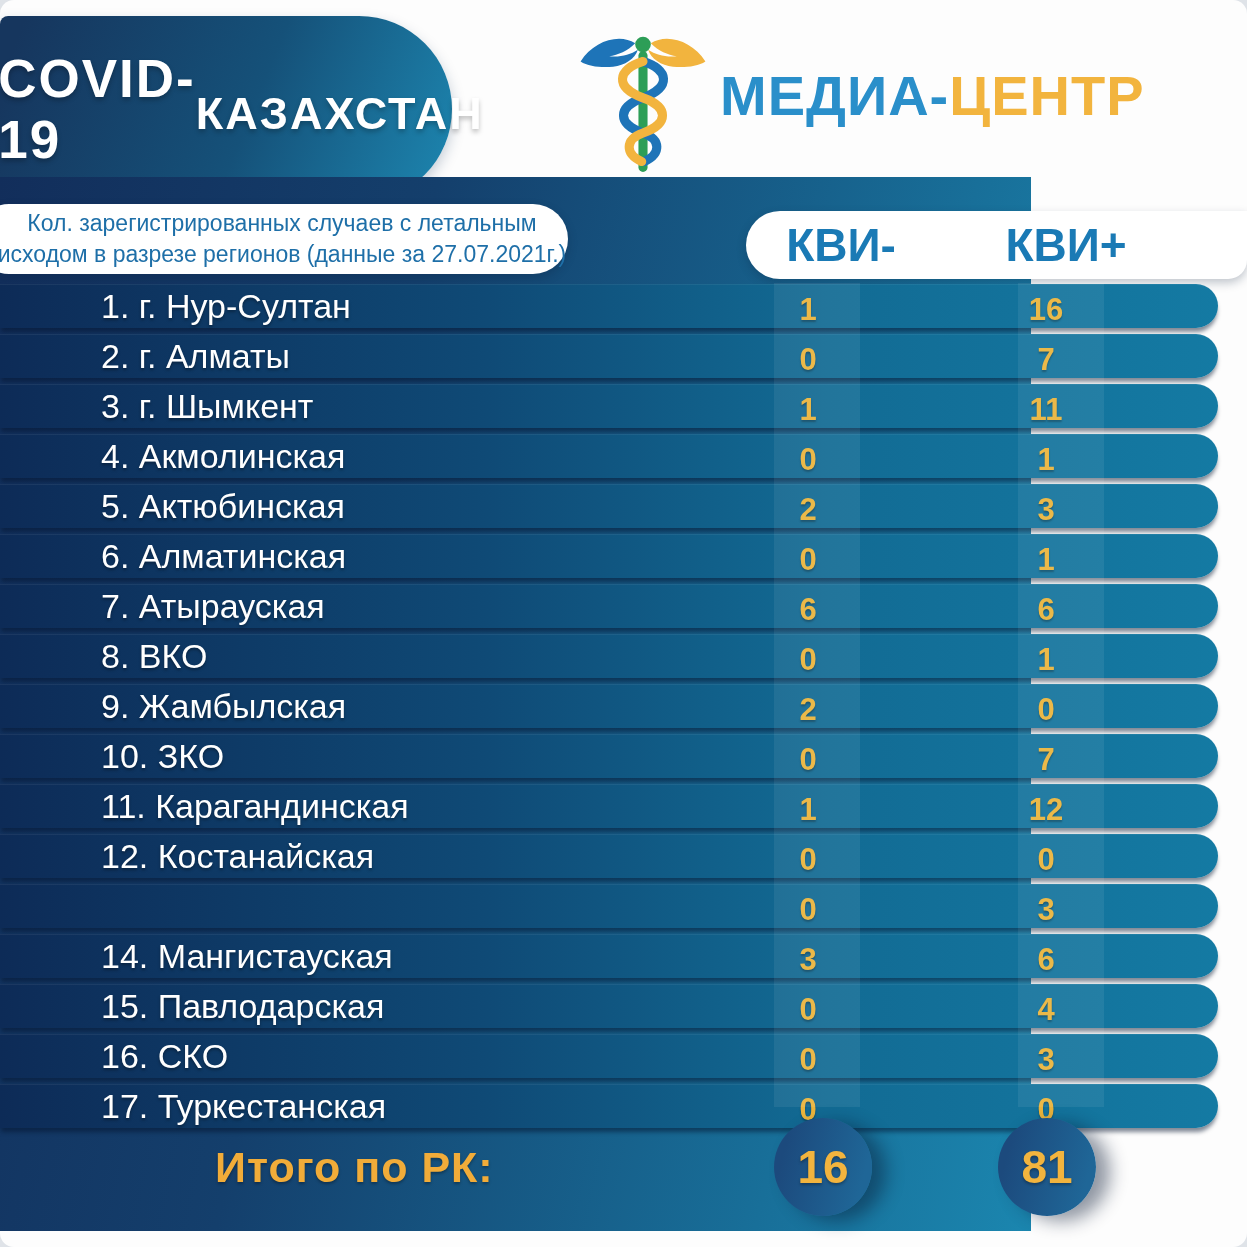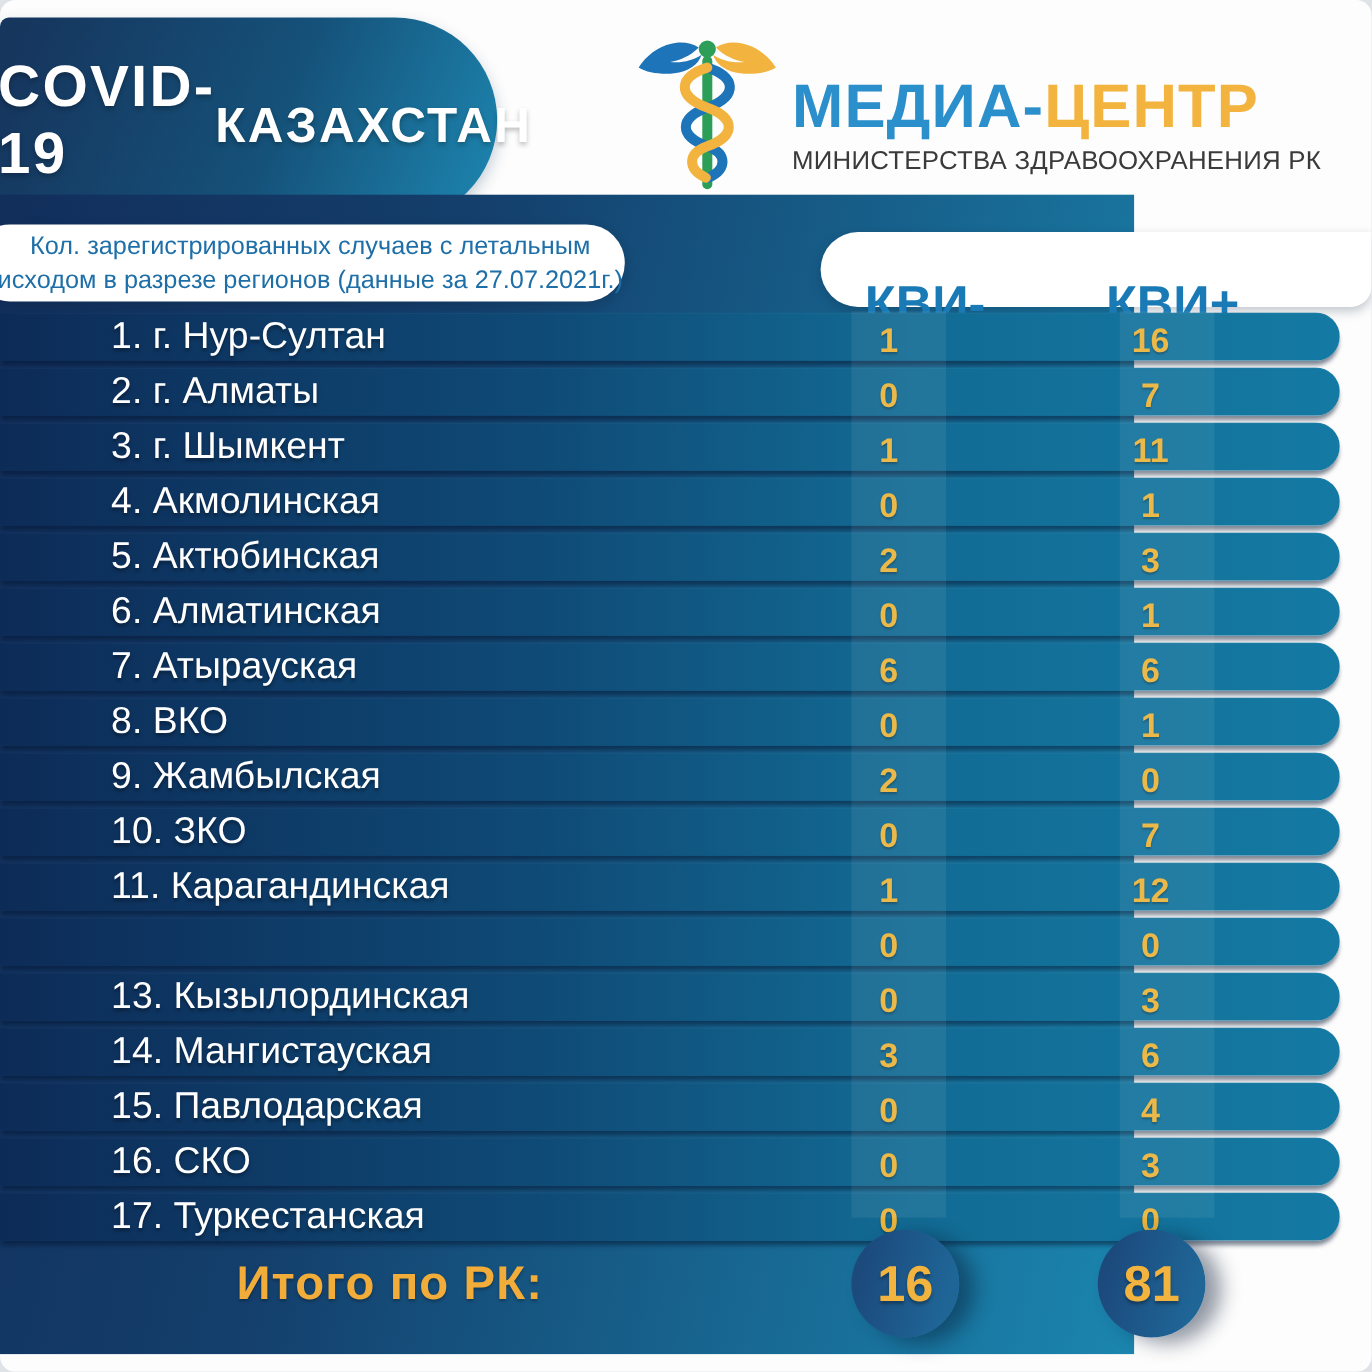--- a/index.html
+++ b/index.html
@@ -45,21 +45,21 @@
     box-shadow:0 4px 10px rgba(10,30,60,0.25);
   }
 
   .kvi-pill {
     position:absolute; left:746px; top:34px; width:501px; height:68px;
     background:#fff; border-radius:36px 0 0 36px; border-bottom-right-radius:20px;
     box-shadow:0 4px 10px rgba(10,30,60,0.25);
   }
   .kvi-col {
     position:absolute; top:50%; transform:translateY(-50%);
-    font-weight:bold; font-size:46px; color:#1a7ab5; text-align:center;margin-top:31px;
+    font-weight:bold; font-size:46px; color:#1a7ab5; text-align:center;
   }
   .kvi1 { left:20px; width:150px; }
   .kvi2 { left:240px; width:160px; }
 
   
   .rows { position:absolute; left:0; top:107px; width:1218px; }
   .row {
     position:relative; height:43px; margin-bottom:6px;
     border-radius:0 24px 24px 0;
     background:linear-gradient(to right,#0d2b57 0%,#0f4a76 40%,#126b94 68%,#147aa3 100%);
@@ -118,21 +118,20 @@
         <rect x="46.5" y="16" width="7" height="93" rx="3.5" fill="#2d9e57"></rect>
         <circle cx="50" cy="11" r="6" fill="#2d9e57"></circle>
         <path d="M50 24 C70 30 72 44 50 52 C30 59 30 72 50 79 C64 84 64 95 51 101" stroke="#1e74b8" stroke-width="7" fill="none" stroke-linecap="round"></path>
         <path d="M50 24 C30 30 28 44 50 52 C70 59 70 72 50 79 C36 84 36 95 49 101" stroke="#f2b43e" stroke-width="7" fill="none" stroke-linecap="round"></path>
       </svg>
     </span>
     <div class="logo-text">
       <div class="brand">
         <span class="b1">МЕДИА-</span><span class="b2">ЦЕНТР</span>
       </div>
-      <div class="org">МИНИСТЕРСТВА ЗДРАВООХРАНЕНИЯ РК</div>
     </div>
   </div>
 
   <div class="main">
 
     <div class="subtitle">
       <div>Кол. зарегистрированных случаев с летальным</div>
       <div>исходом в разрезе регионов  (данные за 27.07.2021г.)</div>
     </div>
 
@@ -191,25 +190,25 @@
           <span class="rlabel">10. ЗКО</span>
           <span class="rval v1">0</span>
           <span class="rval v2">7</span>
         </div>
         <div class="row">
           <span class="rlabel">11. Карагандинская</span>
           <span class="rval v1">1</span>
           <span class="rval v2">12</span>
         </div>
         <div class="row">
+          <span class="rlabel">12. Костанайская</span>
           <span class="rval v1">0</span>
           <span class="rval v2">0</span>
         </div>
         <div class="row">
-          <span class="rlabel">13. Кызылординская</span>
           <span class="rval v1">0</span>
           <span class="rval v2">3</span>
         </div>
         <div class="row">
           <span class="rlabel">14. Мангистауская</span>
           <span class="rval v1">3</span>
           <span class="rval v2">6</span>
         </div>
         <div class="row">
           <span class="rlabel">15. Павлодарская</span>

